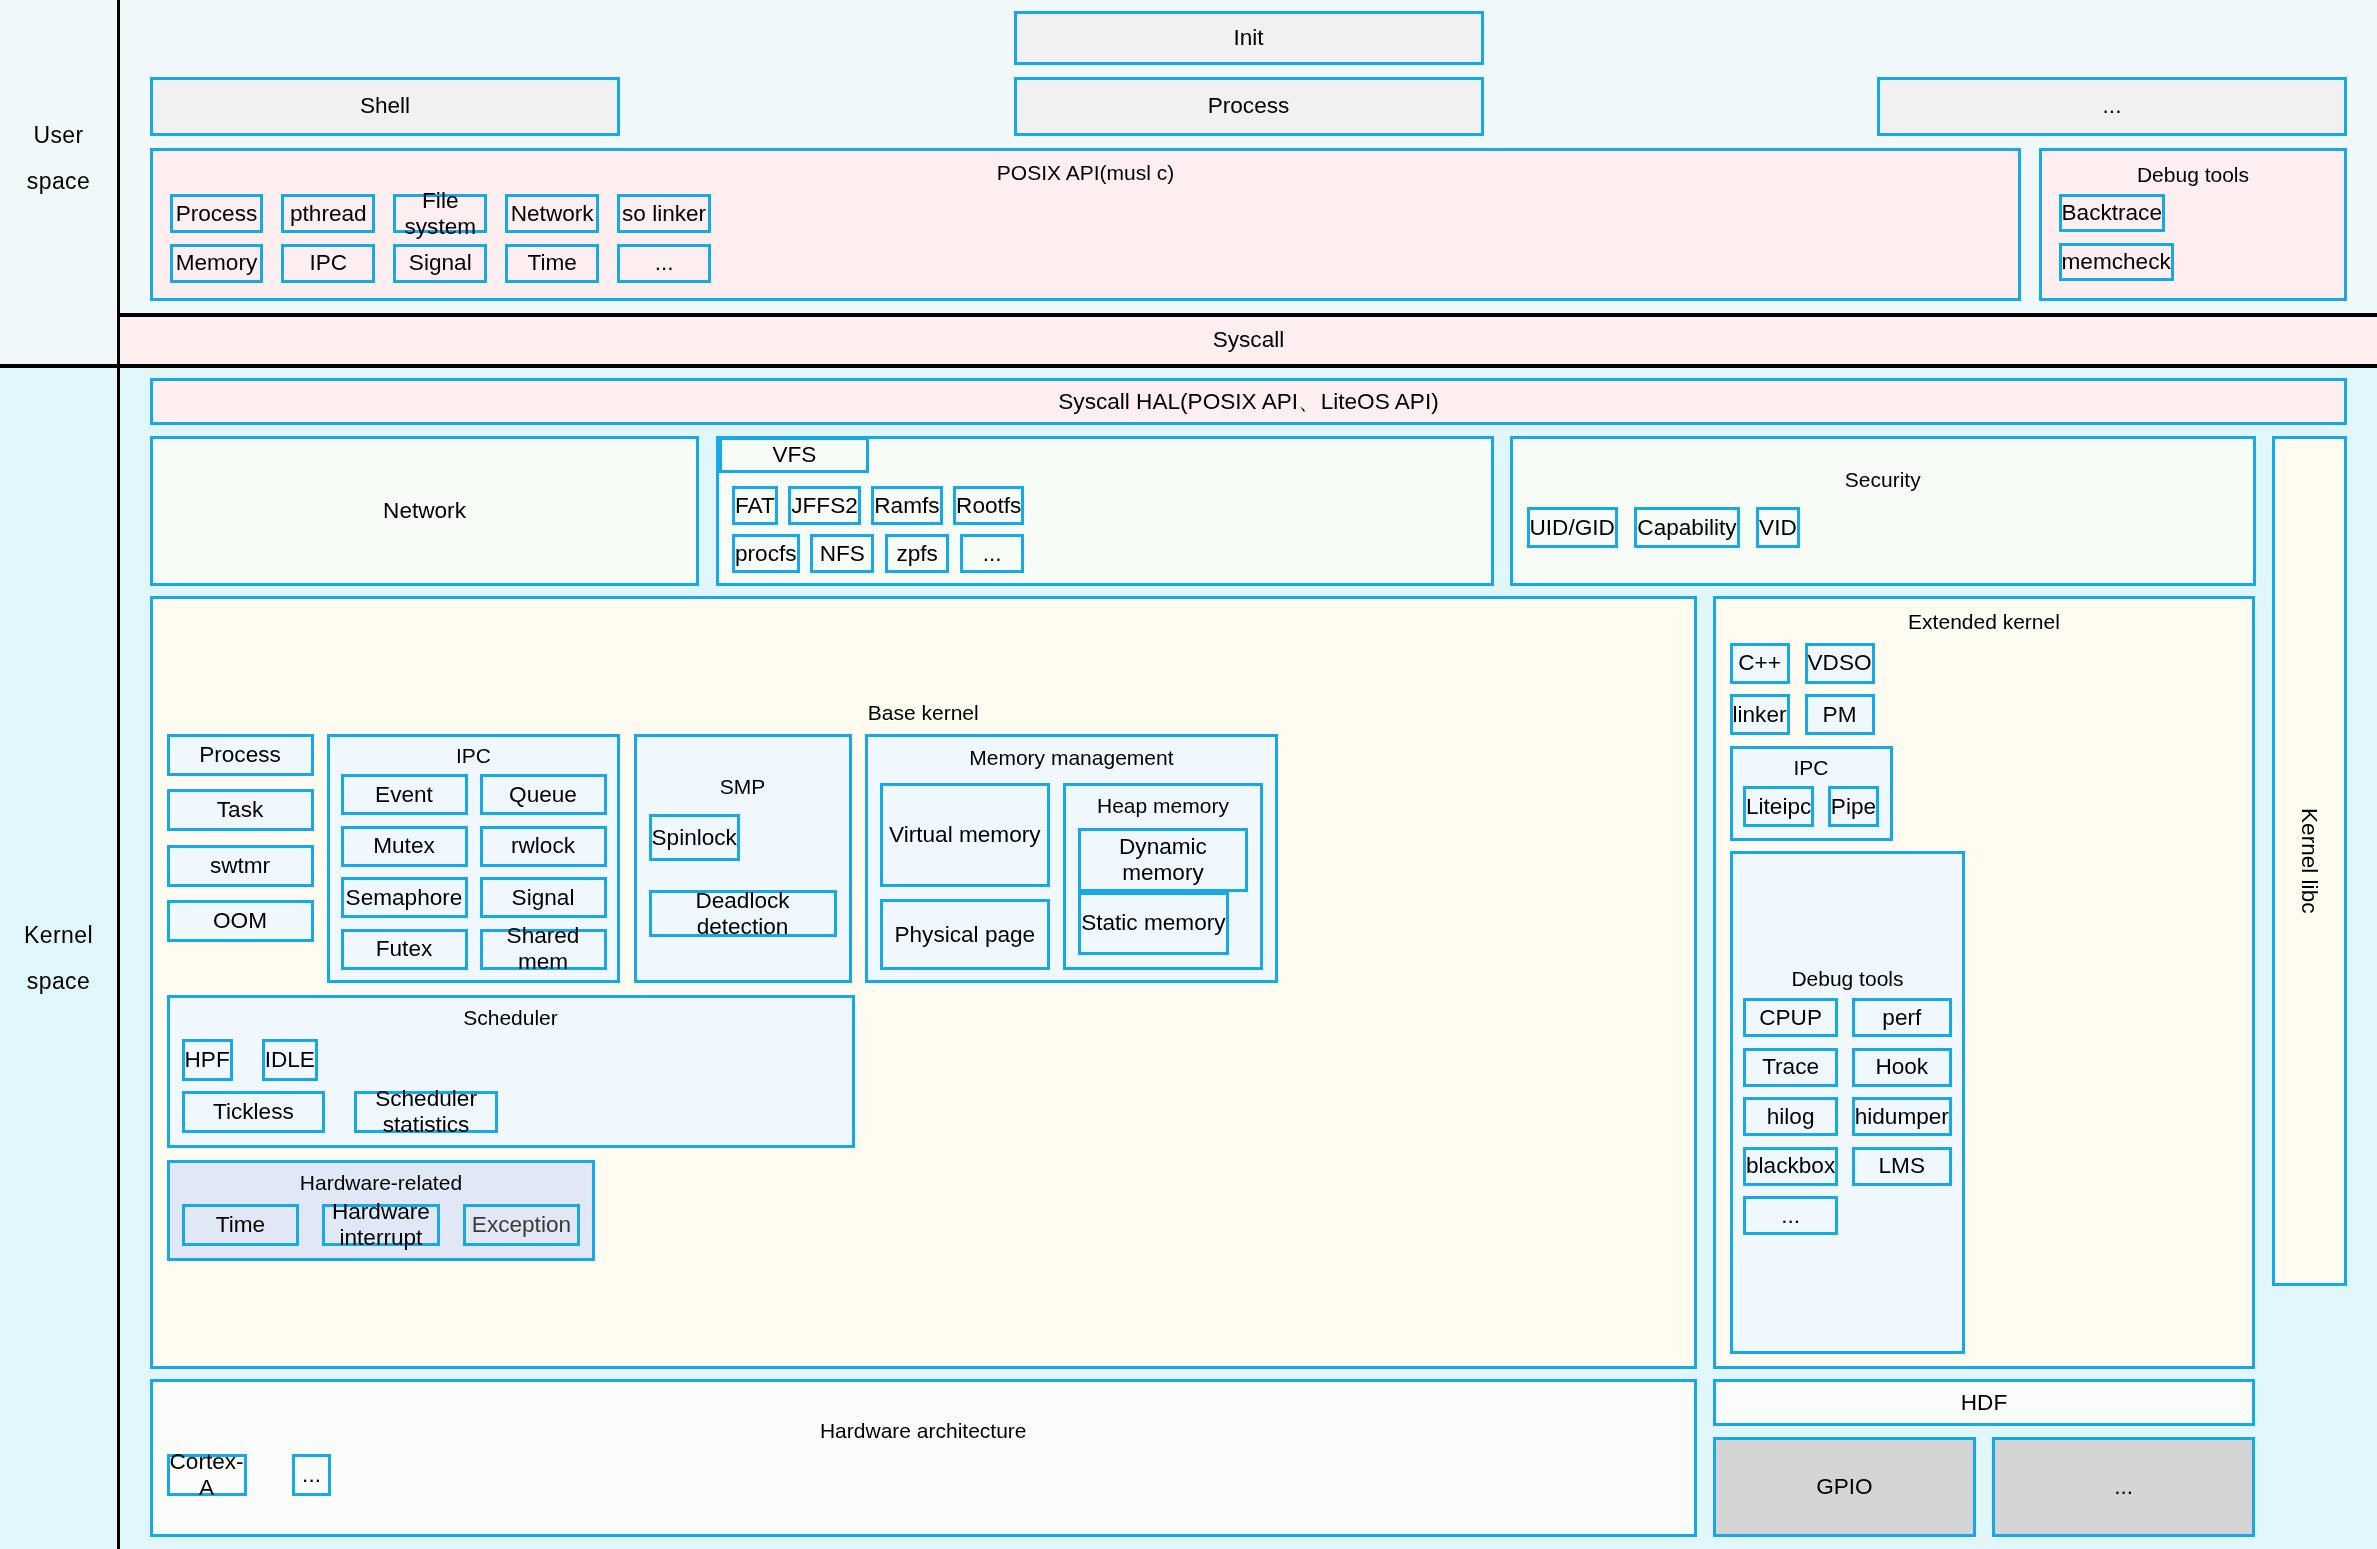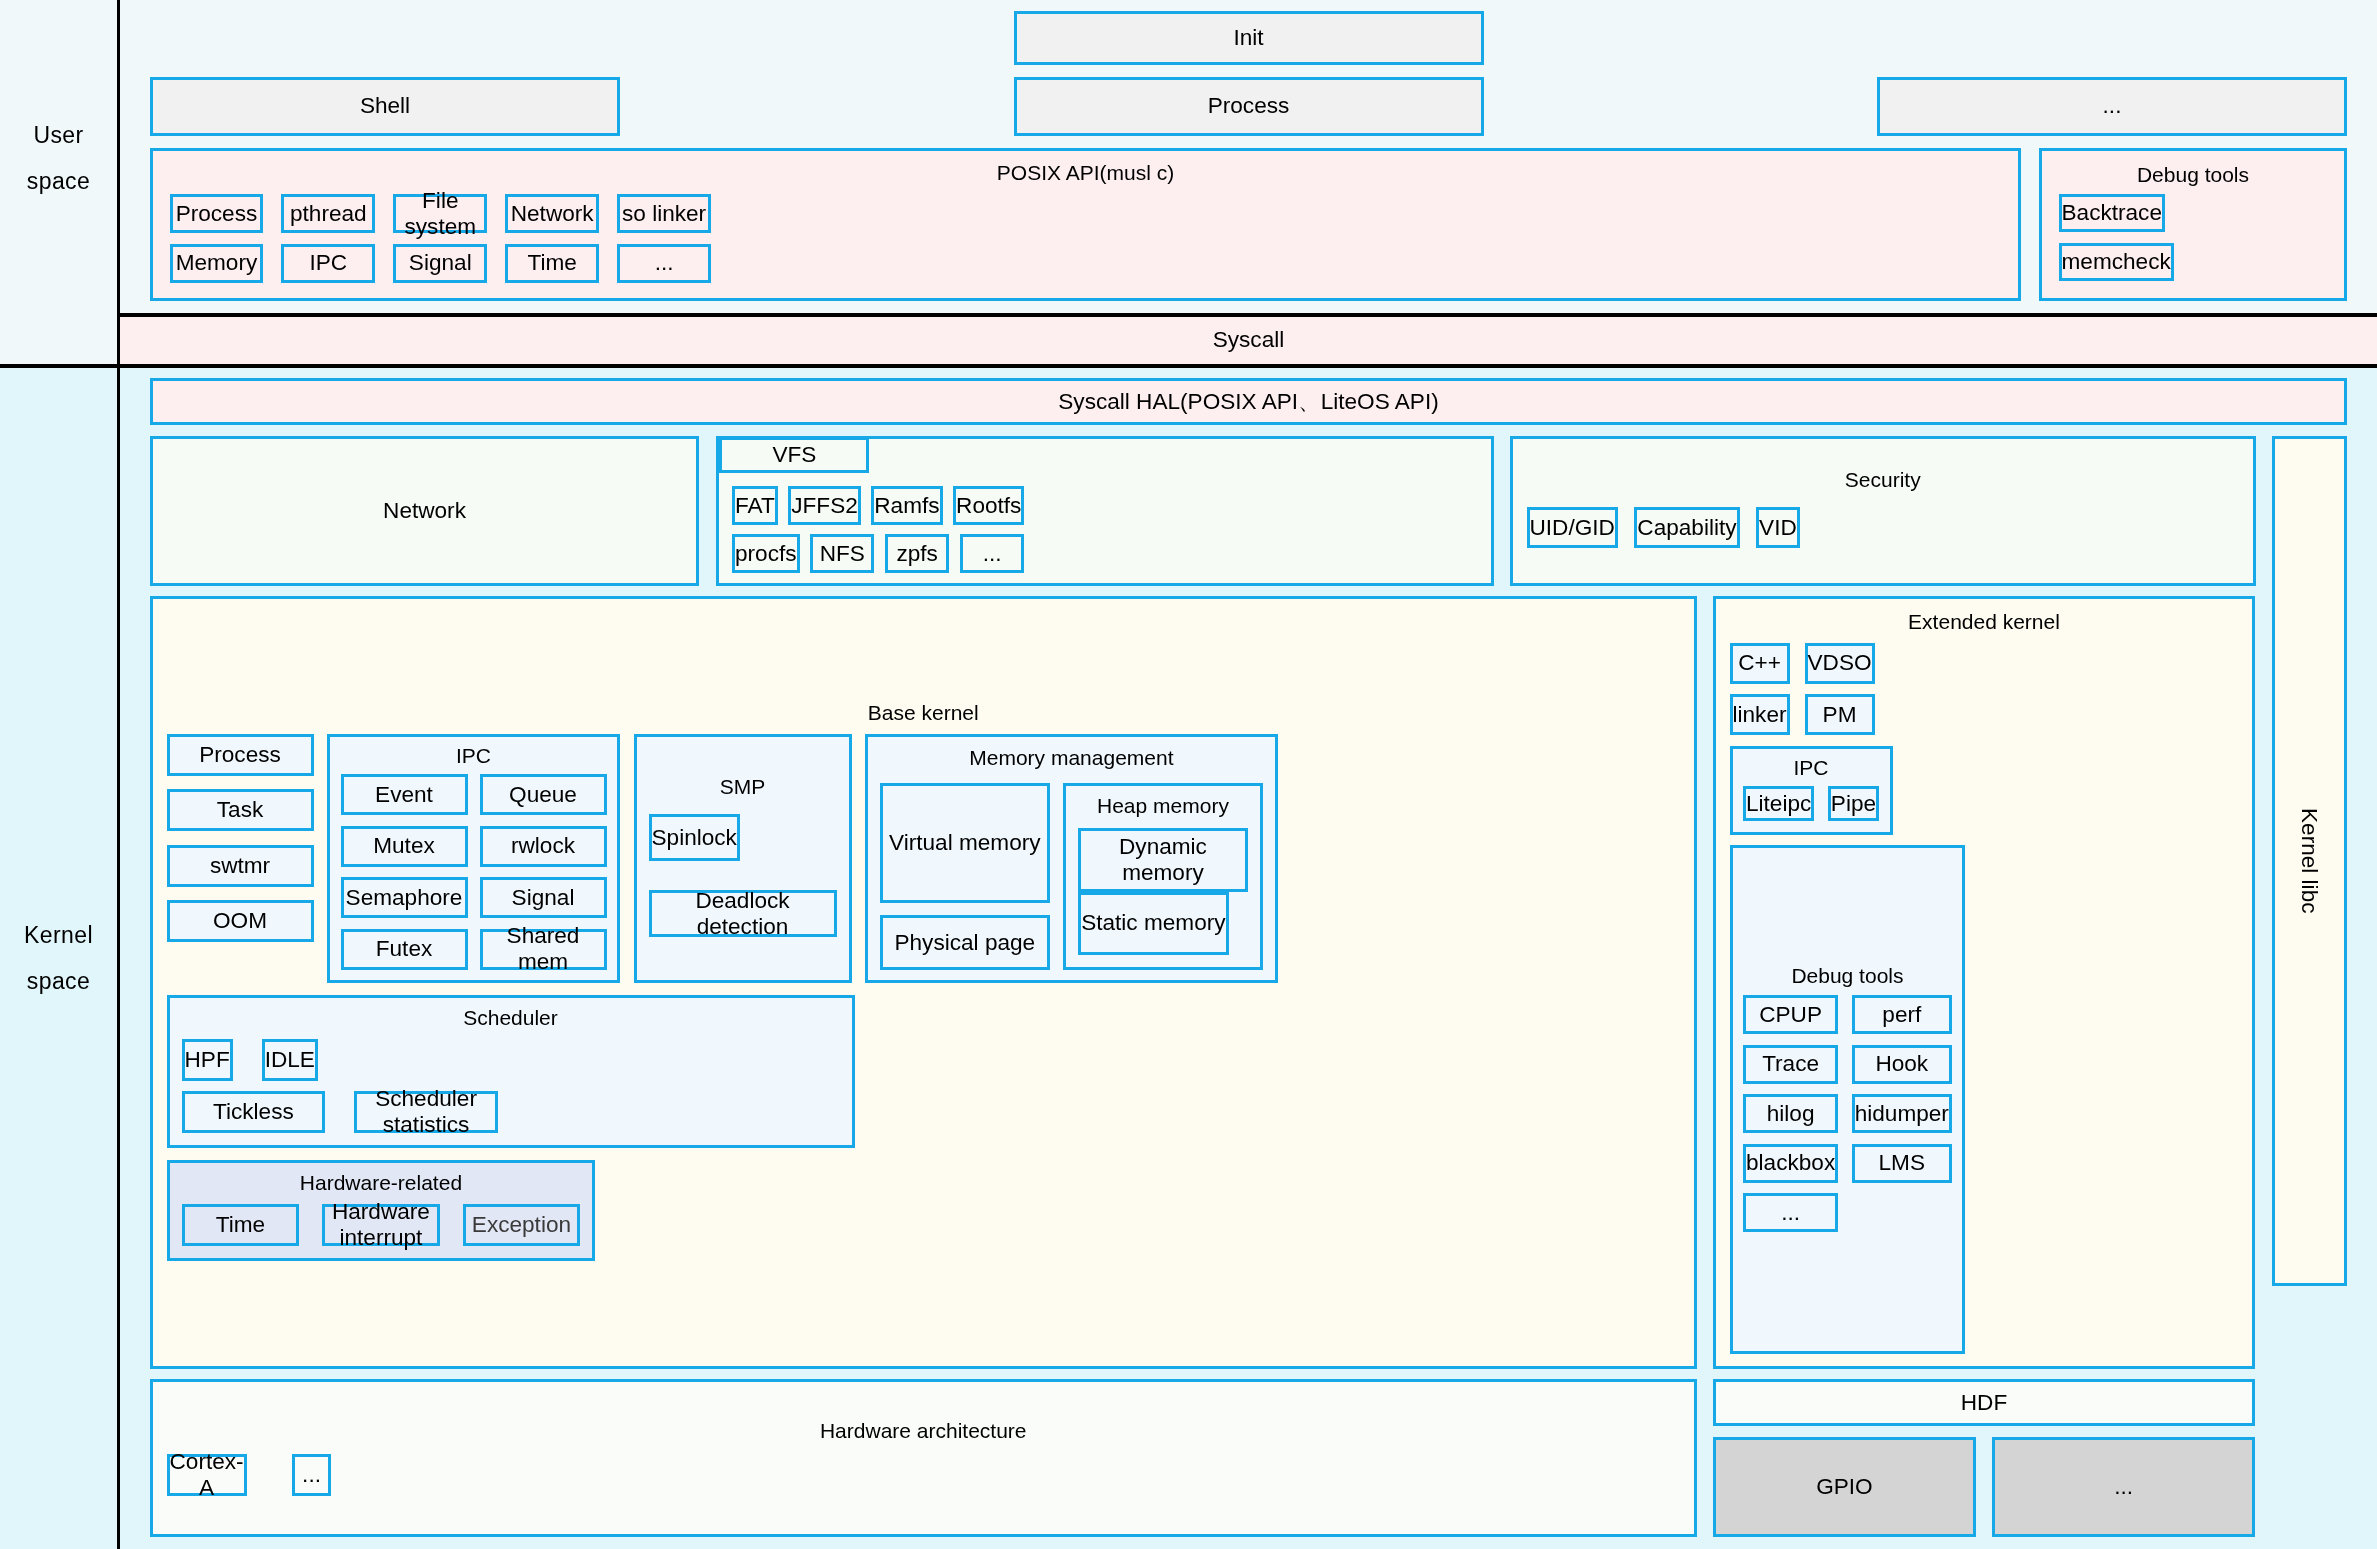--- a/index.html
+++ b/index.html
@@ -95,21 +95,21 @@
   .ipc-col{flex:1;display:flex;flex-direction:column;gap:10.5px;}
   .ipc-col .bx{height:41px;}
   .bk-smp{width:218px;display:flex;flex-direction:column;padding:4.5px 12px 12px 12px;}
   .bk-smp>.title{margin:3px 0 15px 0;}
   .bk-smp .bx{height:47px;}
   .bk-smp .gap{height:29px;}
   .bk-mm{flex:1;display:flex;flex-direction:column;padding:4.5px 12px 10.5px 12px;}
   .bk-mm>.title{margin:4.5px 0 13.5px 0;}
   .mm-grid{display:flex;gap:13.5px;flex:1;}
   .mm-left{flex:1;display:flex;flex-direction:column;gap:12px;}
-  .mm-left .vmem{height:120px;}
+  .mm-left .vmem{height:104px;}
   .mm-left .ppage{flex:1;}
   .mm-heap{flex:1;display:flex;flex-direction:column;padding:4.5px 12px 12px 12px;}
   .mm-heap>.title{margin:3px 0 10.5px 0;}
   .mm-heap .bx{flex:1;}
   .mm-heap .bx:first-of-type{margin-bottom:12px;}
 
   .bk-sched{display:flex;flex-direction:column;padding:4.5px 12px 12px 12px;margin-top:12px;}
   .bk-sched>.title{margin:3px 0 9px 0;}
   .sched-row{display:flex;gap:29px;margin-bottom:10.5px;}
   .sched-row:last-child{margin-bottom:0;}
@@ -121,21 +121,21 @@
   .hw-row .bx{flex:1;height:42px;}
 
   .extk{width:542px;display:flex;flex-direction:column;padding:6px 13.5px 12px 13.5px;}
   .extk>.title{margin:4.5px 0 9px 0;}
   .ek-grid{display:flex;gap:15px;margin-bottom:10.5px;}
   .ek-col{flex:1;display:flex;flex-direction:column;gap:10.5px;}
   .ek-col .bx{height:41px;}
   .ek-ipc{display:flex;flex-direction:column;padding:4.5px 10.5px 10.5px 10.5px;margin-bottom:10.5px;}
   .ek-ipc>.title{margin:3px 0 6px 0;}
   .ek-ipc-row{display:flex;gap:13.5px;}
-  .ek-ipc-row .bx{flex:1;height:35px;}
+  .ek-ipc-row .bx{flex:1;height:41px;}
   .ek-dbg{flex:1;display:flex;flex-direction:column;padding:4.5px 10.5px 10.5px 10.5px;}
   .ek-dbg>.title{margin:3px 0 7.5px 0;}
   .ek-dbg-grid{display:flex;gap:13.5px;}
   .ek-dbg-col{flex:1;display:flex;flex-direction:column;gap:10.5px;}
   .ek-dbg-col .bx{height:39px;}
   .ek-dbg-col .spacer{height:39px;}
 
   
   .k-bot{display:flex;gap:16.5px;align-items:stretch;}
   .hwarch{flex:1;display:flex;flex-direction:column;padding:6px 13.5px 12px 13.5px;}

